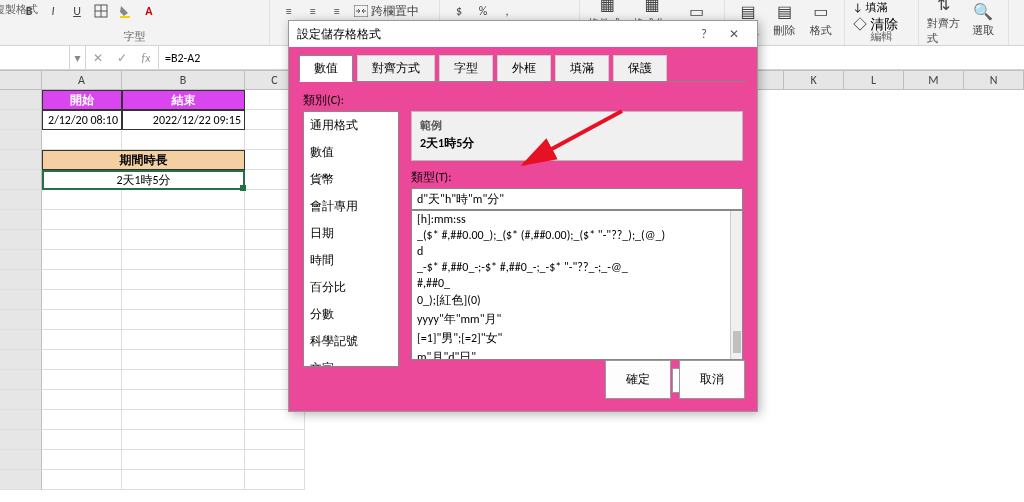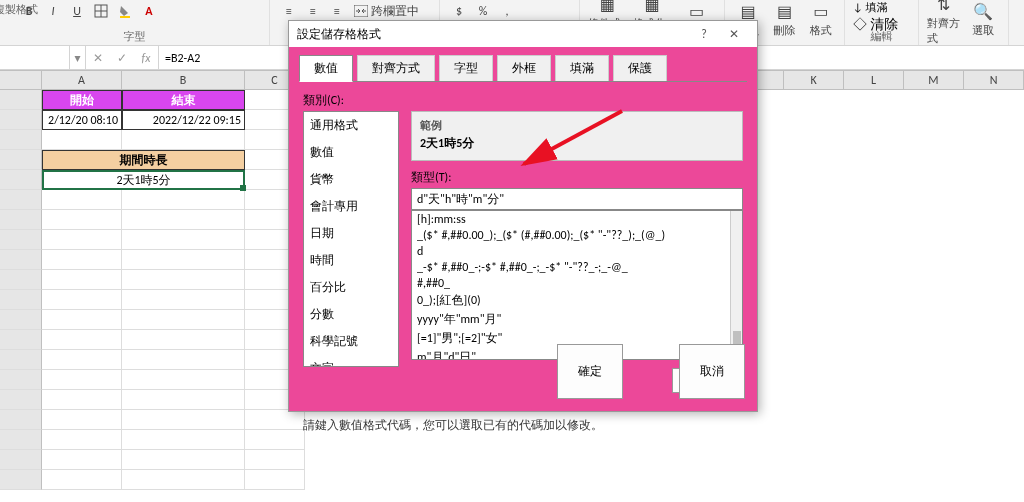--- a/index.html
+++ b/index.html
@@ -324,26 +324,25 @@
   color: #333;
 }
 .dlg-actions {
   position: absolute;
   right: 12px;
   bottom: 12px;
   display: flex;
   gap: 8px;
 }
 .dlg-actions button {
-  padding: 18px 20px;
+  padding: 10px 20px;
   border: 1px solid #999;
   background: #fdfdfd;
   cursor: pointer;
   font-size: 12px;
-  margin-left: 48px;
 }
 
 
 .arrow {
   position: absolute;
   left: 512px;
   top: 106px;
   pointer-events: none;
 }
 </style>
@@ -638,21 +637,20 @@
         <div class="fmt-item">yyyy"年"mm"月"</div>
         <div class="fmt-item">[=1]"男";[=2]"女"</div>
         <div class="fmt-item">m"月"d"日"</div>
 
         <div class="fmt-sb">
             <div class="thumb"></div>
           </div>
       </div>
       <button class="del-btn">刪除(D)</button>
     </div>
-    <div class="hint">請鍵入數值格式代碼，您可以選取已有的代碼加以修改。</div>
   </div>
   <div class="dlg-actions">
     <button>確定</button>
     <button>取消</button>
   </div>
 </div>
 
 <svg class="arrow" width="120" height="80">
   <defs>
     <marker id="ah" markerWidth="10" markerHeight="10" refX="8" refY="3" orient="auto">

